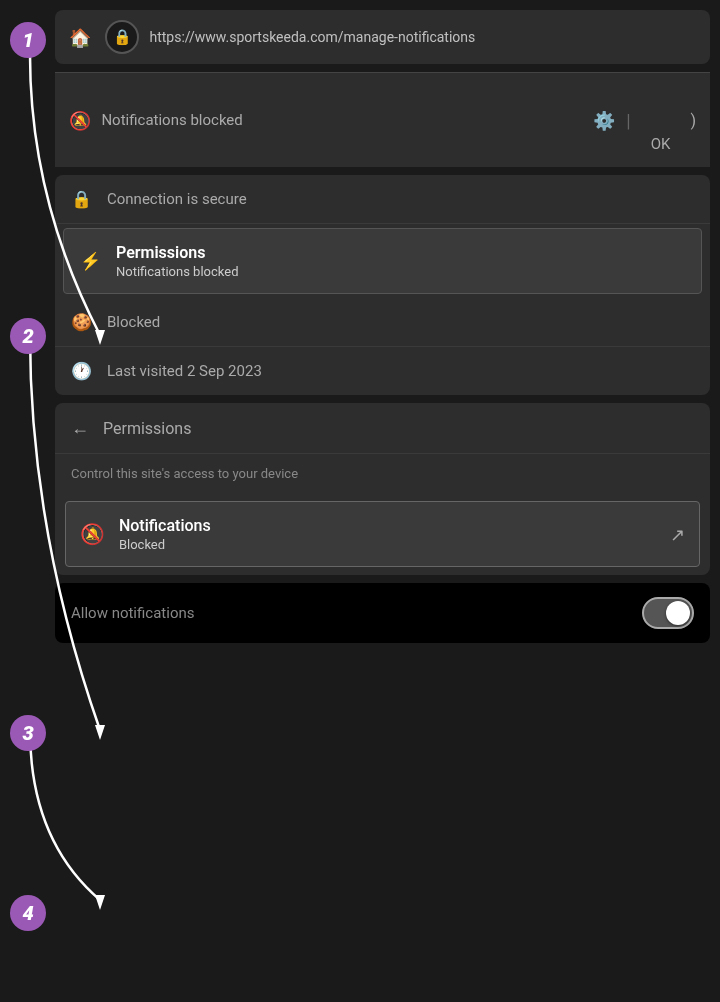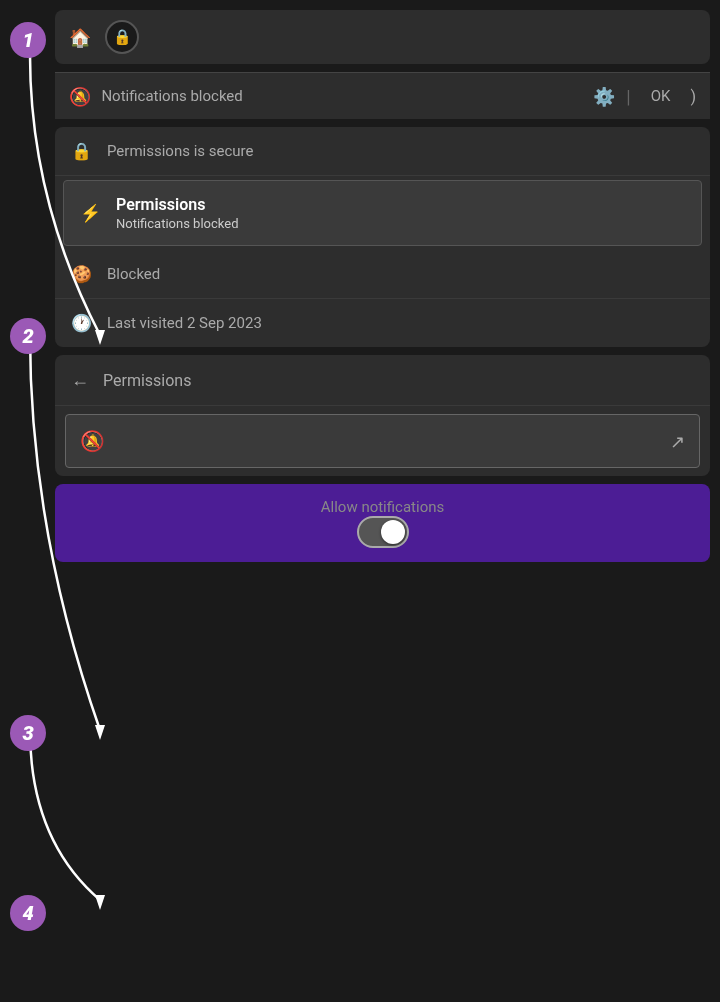--- a/index.html
+++ b/index.html
@@ -86,20 +86,21 @@
       color: #aaa;
       font-size: 15px;
       flex: 1;
     }
 
     .ok-btn {
       color: #aaa;
       font-size: 15px;
       cursor: pointer;
       padding: 4px 10px;
+      margin-top: 48px;
     }
 
     .gear-icon-wrap {
       color: #888;
       font-size: 18px;
     }
 
     .divider-vert {
       color: #666;
       font-size: 18px;
@@ -214,28 +215,27 @@
     }
 
     .ext-link-icon {
       margin-left: auto;
       color: #aaa;
       font-size: 18px;
     }
 
     
     .section-4 {
-      background: #4c1d95;
+      background: #000000;
       border-radius: 8px;
       margin: 8px 10px 8px 55px;
       padding: 14px 16px;
       display: flex;
       align-items: center;
       justify-content: space-between;
-      flex-direction: column;
     }
 
     .allow-text {
       color: #888;
       font-size: 15px;
     }
 
     .toggle-wrap {
       width: 52px;
       height: 32px;
@@ -323,36 +323,37 @@
 
   <path d="M30 730 Q 30 840, 100 900" stroke="white" stroke-width="2.5" fill="none" stroke-linecap="round"></path>
   <polygon points="95,895 105,895 100,910" fill="white"></polygon>
 </svg>
 
 <div class="section-1">
   <span class="home-svg">🏠</span>
   <div class="lock-circle">
     <span style="font-size:15px; color:#ccc;">🔒</span>
   </div>
+  <span class="address-text">https://www.sportskeeda.com/manage-notifications</span>
 </div>
 
 <div class="notif-bar">
   <span class="muted-bell">🔕</span>
   <span class="notif-blocked-text">Notifications blocked</span>
   <span class="gear-icon-wrap">⚙️</span>
   <span class="divider-vert">|</span>
   <span class="ok-btn">OK</span>
   <span style="color:#aaa;">)</span>
 </div>
 
 <div class="section-2">
 
   <div class="site-info-row">
     <span class="row-icon lock-small">🔒</span>
-    <span>Permissions is secure</span>
+    <span>Connection is secure</span>
   </div>
 
   <div class="site-info-row permissions-row">
     <span class="row-icon sliders-icon">⚡</span>
     <div class="row-text-group">
       <span class="main-label">Permissions</span>
       <span class="sub-label">Notifications blocked</span>
     </div>
   </div>
 
@@ -365,23 +366,28 @@
     <span class="row-icon history-icon">🕐</span>
     <span>Last visited 2 Sep 2023</span>
   </div>
 </div>
 
 <div class="section-3">
   <div class="permissions-header">
     <span class="back-arrow">←</span>
     <span>Permissions</span>
   </div>
+  <div class="permissions-desc">Control this site's access to your device</div>
 
   <div class="notifications-row">
     <span class="row-icon" style="font-size:20px; color:#bbb;">🔕</span>
+    <div class="row-text-group">
+      <span class="main-label">Notifications</span>
+      <span class="sub-label">Blocked</span>
+    </div>
     <span class="ext-link-icon">↗</span>
   </div>
 </div>
 
 <div class="section-4">
   <span class="allow-text">Allow notifications</span>
   <div class="toggle-wrap">
     <div class="toggle-knob"></div>
   </div>
 </div>

